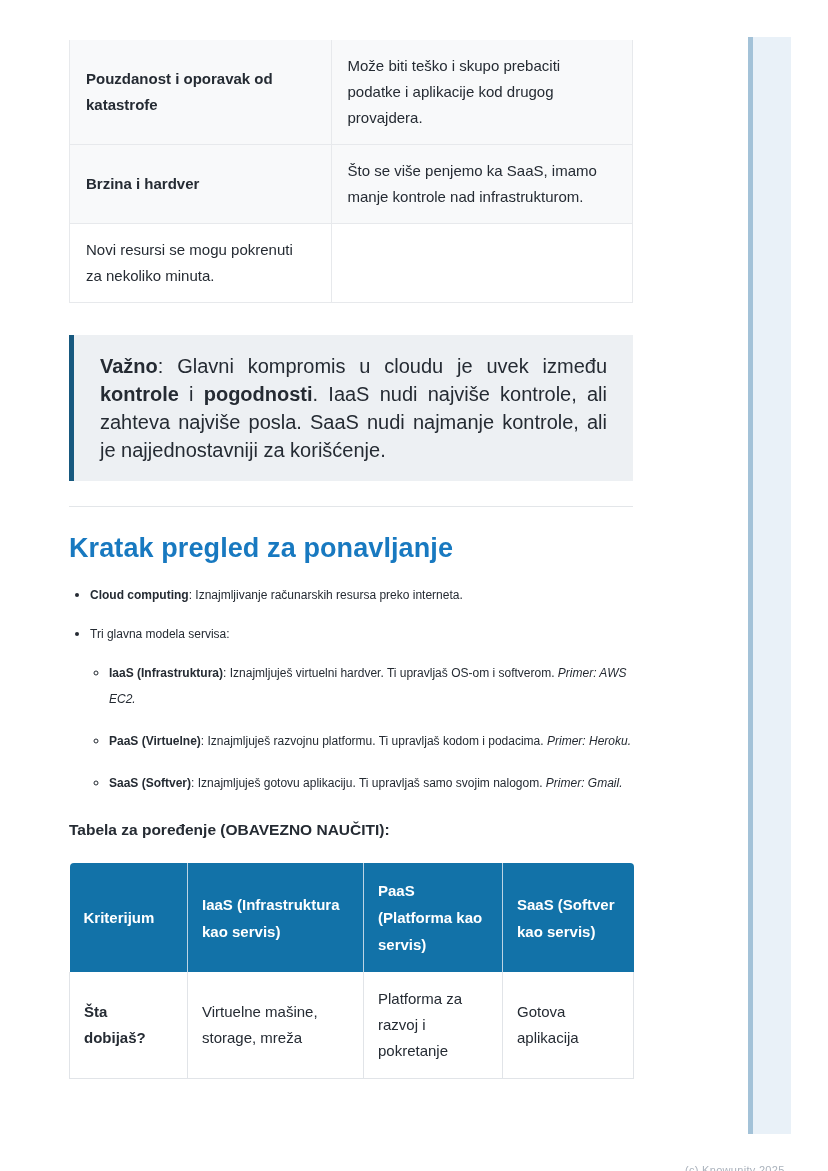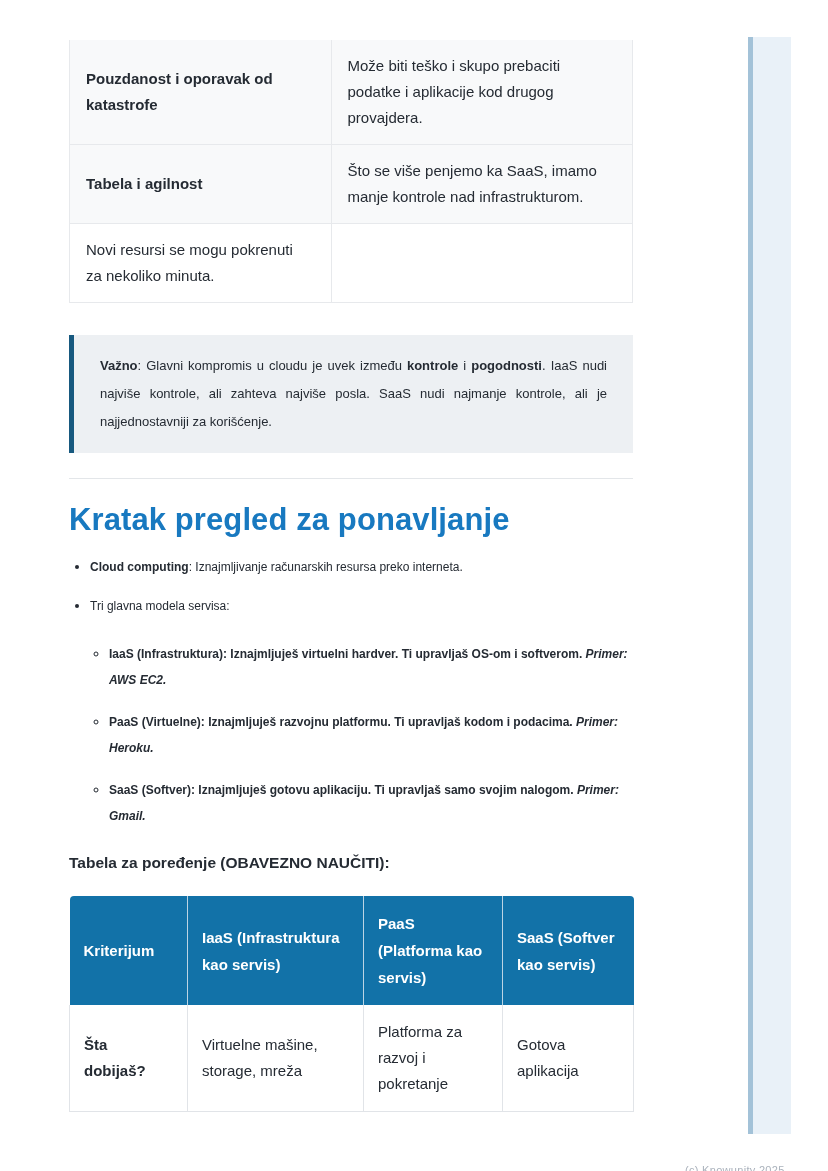--- a/index.html
+++ b/index.html
@@ -35,39 +35,39 @@
   .cont-table td.c2{width:302px;border-right:1px solid var(--border);}
   .cont-table tr.stripe td{background:var(--row-stripe);}
   .bold{font-weight:bold;}
 
   
   .callout{
     margin-top:32px;
     background:var(--callout-bg);
     border-left:5px solid var(--callout-border);
     padding:17px 26px 17px 26px;
-    font-size:13px;
+    font-size:20px;
     line-height:28px;
     text-align:justify;
   }
 
   .divider{margin-top:25px;border:none;border-top:1px solid #e3e6e9;height:0;}
 
   h2.section{
     margin-top:27px;
     color:var(--accent-blue);
-    font-size:31px;
+    font-size:27px;
     line-height:28px;
     font-weight:bold;
     letter-spacing:0.1px;
   }
 
   ul.toplist{margin-top:20px;padding-left:21px;font-size:12px;line-height:26px;}
   ul.toplist>li{margin-bottom:13px;}
-  ul.sublist{margin-top:22px;padding-left:19px;font-weight:bold;}
+  ul.sublist{margin-top:13px;padding-left:19px;}
   ul.sublist>li{margin-bottom:16px;}
   ul.sublist>li:last-child{margin-bottom:0;}
   li::marker{font-size:13px;}
   i{font-style:italic;}
 
   h3.subheading{margin-top:25px;font-size:15.5px;font-weight:bold;}
 
   
   .cmp-wrap{margin-top:24px;}
   .cmp-table{width:564px;font-size:15px;line-height:27px;table-layout:fixed;}
@@ -114,21 +114,21 @@
 
   <div class="content">
 
     <table class="cont-table">
       <tbody>
         <tr class="stripe">
           <td class="c1 bold">Pouzdanost i oporavak od katastrofe</td>
           <td class="c2">Može biti teško i skupo prebaciti podatke i aplikacije kod drugog provajdera.</td>
         </tr>
         <tr class="stripe">
-          <td class="c1 bold">Tabela i agilnost</td>
+          <td class="c1 bold">Brzina i hardver</td>
           <td class="c2">Što se više penjemo ka SaaS, imamo manje kontrole nad infrastrukturom.</td>
         </tr>
         <tr>
           <td class="c1">Novi resursi se mogu pokrenuti za nekoliko minuta.</td>
           <td class="c2"></td>
         </tr>
       </tbody>
     </table>
 
     <div class="callout">

